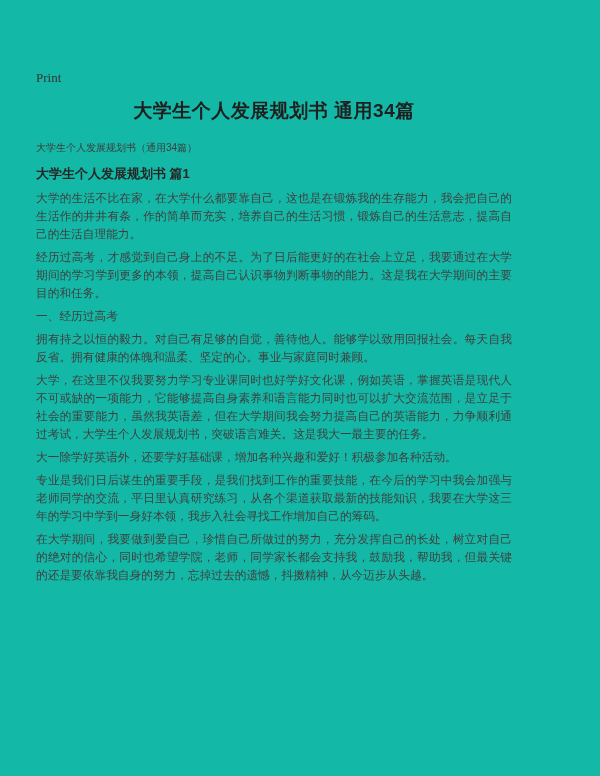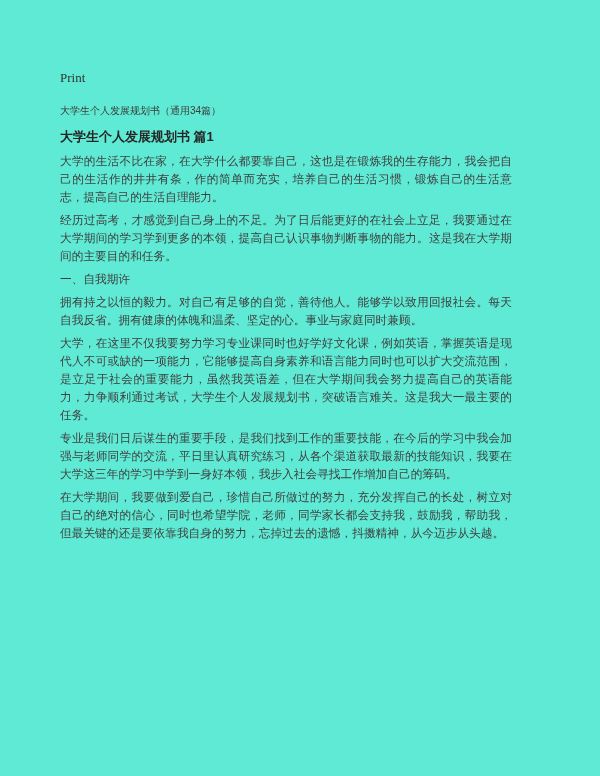--- a/index.html
+++ b/index.html
@@ -11,22 +11,22 @@
     width: 600px;
     height: 776px;
     font-family: "Liberation Sans", sans-serif;
     color: #3f3f3f;
     overflow: hidden;
   }
   .page {
     box-sizing: border-box;
     width: 600px;
     height: 776px;
-    padding: 68px 88px 0 60px;
-    background: #5eead4;
+    padding: 68px 88px 0 36px;
+    background: #14b8a6;
   }
   .print {
     font-family: "Liberation Serif", serif;
     font-size: 13px;
     line-height: 15px;
     color: #333333;
     display: inline-block;
     cursor: pointer;
   }
   .title {
@@ -66,26 +66,28 @@
   .block-list-heading {
     text-align: left;
   }
 </style>
 </head>
 <body>
 
 <div class="page">
   <span class="print">Print</span>
 
+  <h1 class="title">大学生个人发展规划书 通用34篇</h1>
 
   <div class="subtitle">大学生个人发展规划书（通用34篇）</div>
 
   <div class="doc-body">
       <h2 class="block-section-title">大学生个人发展规划书 篇1</h2>
       <p class="block-paragraph">大学的生活不比在家，在大学什么都要靠自己，这也是在锻炼我的生存能力，我会把自己的生活作的井井有条，作的简单而充实，培养自己的生活习惯，锻炼自己的生活意志，提高自己的生活自理能力。</p>
       <p class="block-paragraph">经历过高考，才感觉到自己身上的不足。为了日后能更好的在社会上立足，我要通过在大学期间的学习学到更多的本领，提高自己认识事物判断事物的能力。这是我在大学期间的主要目的和任务。</p>
-      <p class="block-list-heading">一、自我期许</p>
+      <p class="block-list-heading">一、经历过高考</p>
       <p class="block-paragraph">拥有持之以恒的毅力。对自己有足够的自觉，善待他人。能够学以致用回报社会。每天自我反省。拥有健康的体魄和温柔、坚定的心。事业与家庭同时兼顾。</p>
       <p class="block-paragraph">大学，在这里不仅我要努力学习专业课同时也好学好文化课，例如英语，掌握英语是现代人不可或缺的一项能力，它能够提高自身素养和语言能力同时也可以扩大交流范围，是立足于社会的重要能力，虽然我英语差，但在大学期间我会努力提高自己的英语能力，力争顺利通过考试，大学生个人发展规划书，突破语言难关。这是我大一最主要的任务。</p>
+      <p class="block-paragraph">大一除学好英语外，还要学好基础课，增加各种兴趣和爱好！积极参加各种活动。</p>
       <p class="block-paragraph">专业是我们日后谋生的重要手段，是我们找到工作的重要技能，在今后的学习中我会加强与老师同学的交流，平日里认真研究练习，从各个渠道获取最新的技能知识，我要在大学这三年的学习中学到一身好本领，我步入社会寻找工作增加自己的筹码。</p>
       <p class="block-paragraph">在大学期间，我要做到爱自己，珍惜自己所做过的努力，充分发挥自己的长处，树立对自己的绝对的信心，同时也希望学院，老师，同学家长都会支持我，鼓励我，帮助我，但最关键的还是要依靠我自身的努力，忘掉过去的遗憾，抖擞精神，从今迈步从头越。</p>
     </div>
 </div>
 
 </body></html>

